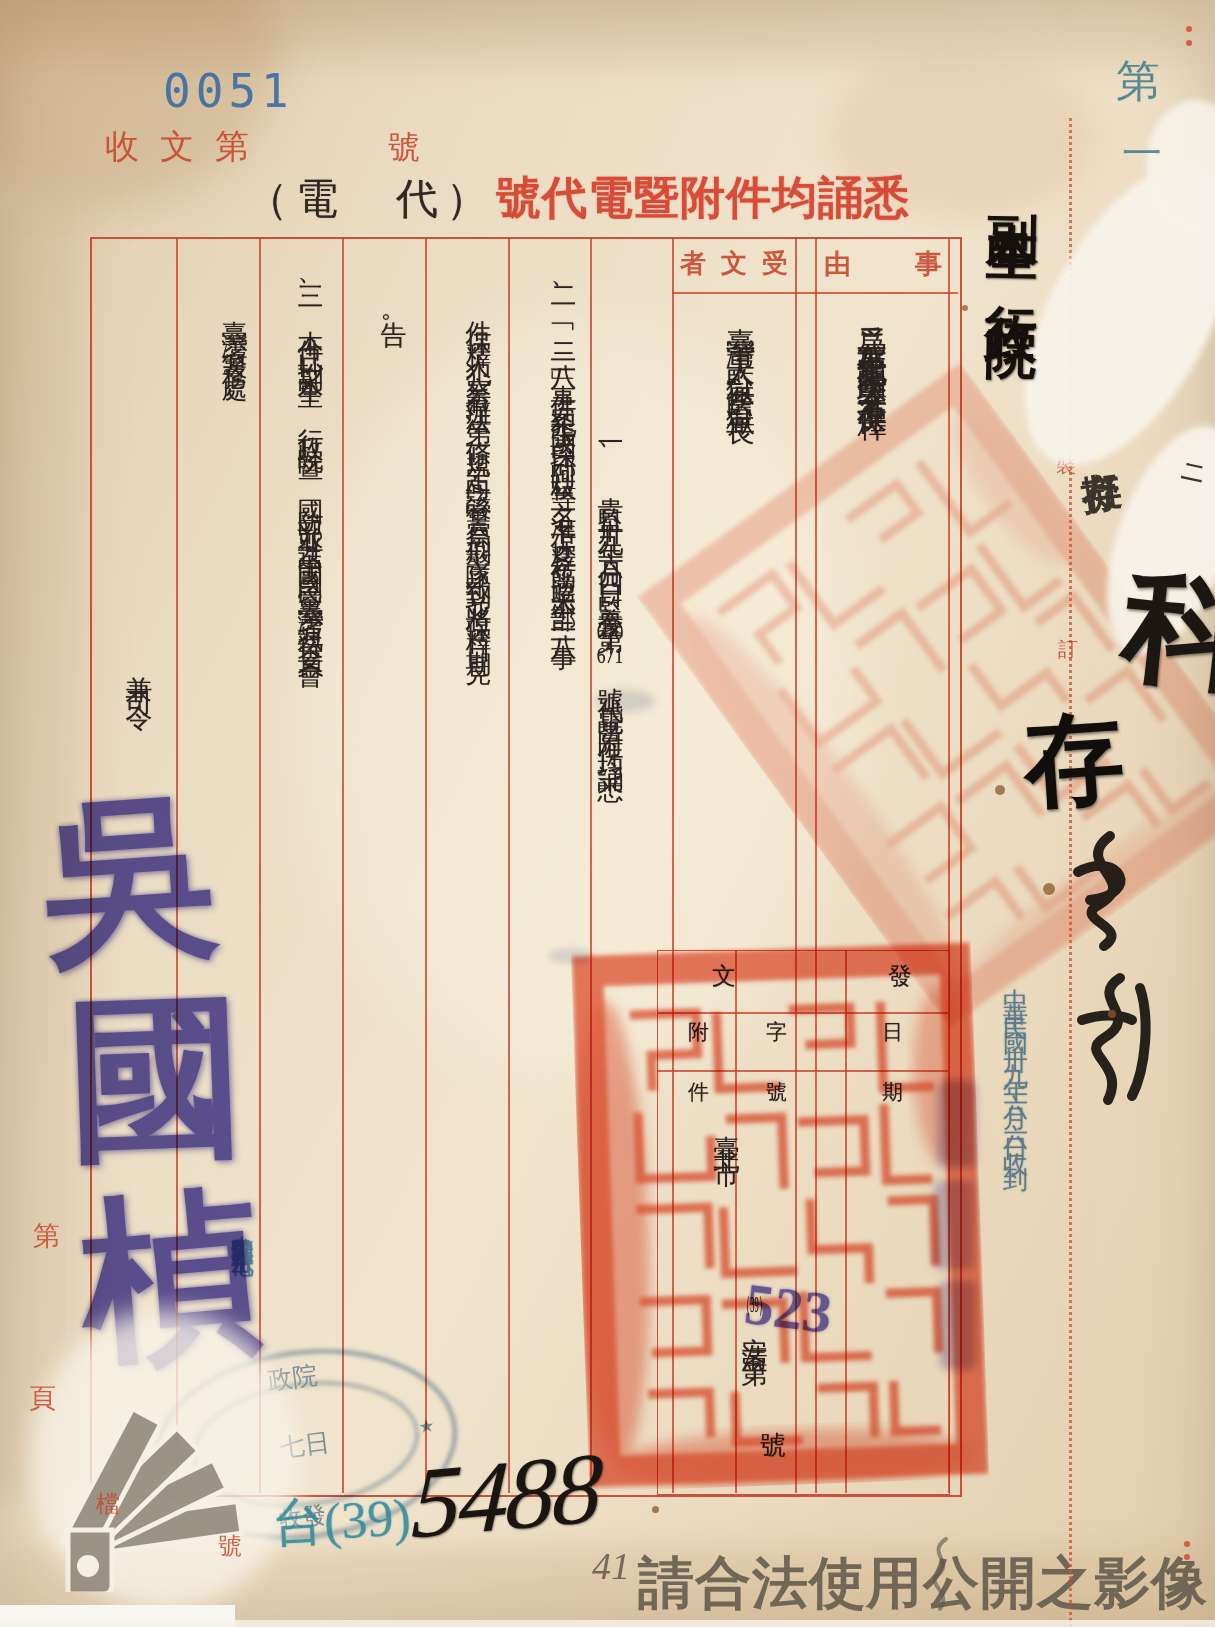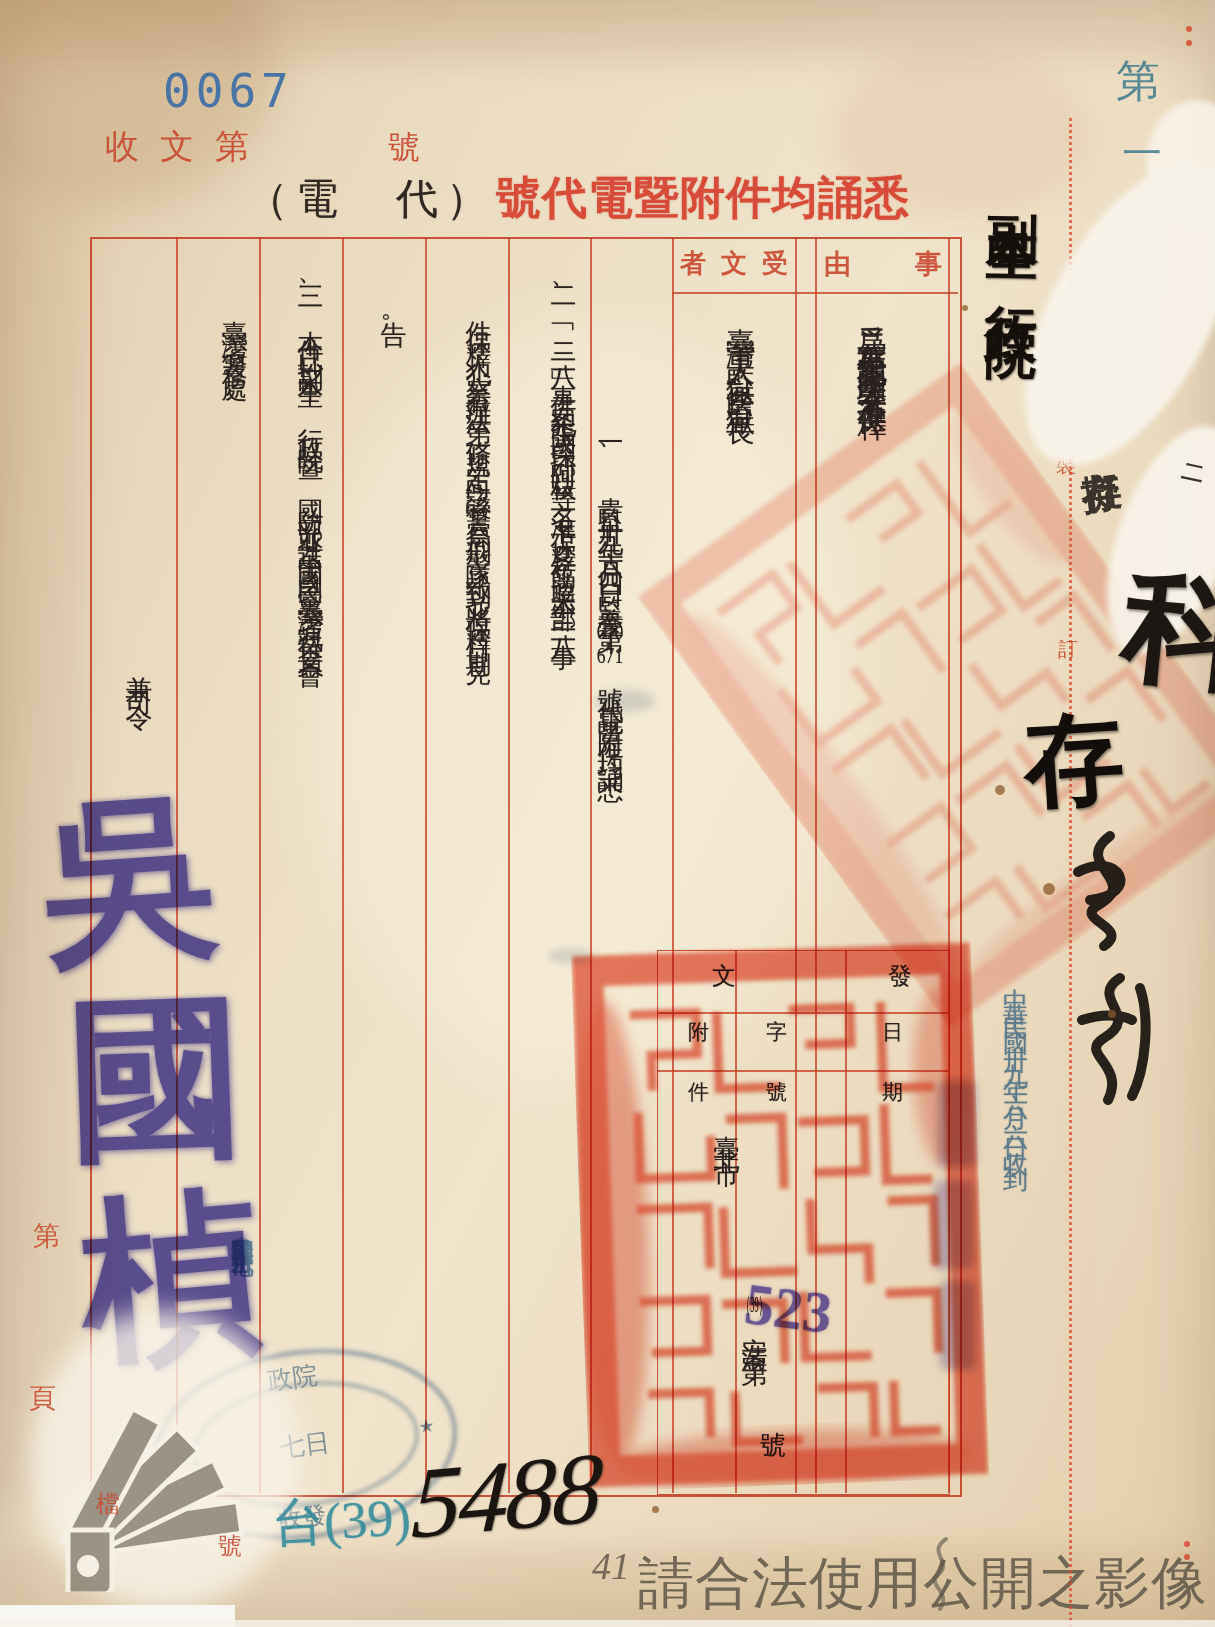--- a/index.html
+++ b/index.html
@@ -31,21 +31,21 @@
   <div class="stain" style="left:-80px;top:-90px;width:360px;height:300px;background:rgba(165,120,70,.22);filter:blur(22px);"></div>
   <div class="stain" style="left:0;top:-30px;width:1215px;height:90px;background:rgba(175,130,80,.18);filter:blur(18px);border-radius:0;"></div>
   <div class="stain" style="left:-60px;top:200px;width:150px;height:1300px;background:rgba(170,130,85,.14);filter:blur(20px);border-radius:0;"></div>
   <div class="stain" style="left:300px;top:320px;width:560px;height:760px;background:rgba(255,250,236,.28);filter:blur(30px);"></div>
   <div class="stain" style="left:830px;top:50px;width:260px;height:170px;background:rgba(205,150,100,.18);filter:blur(16px);"></div>
   <div class="stain" style="left:0;top:1545px;width:1215px;height:90px;background:rgba(185,145,95,.2);filter:blur(14px);border-radius:0;"></div>
   <div class="stain" style="left:1075px;top:0;width:140px;height:1627px;background:rgba(235,210,185,.14);filter:blur(10px);border-radius:0;"></div>
   <div class="stain" style="left:595px;top:690px;width:60px;height:22px;background:rgba(130,140,150,.3);filter:blur(4px);"></div>
   <div class="stain" style="left:548px;top:948px;width:46px;height:16px;background:rgba(130,140,150,.25);filter:blur(3px);"></div>
 
-  <div class="abs" style="left:163px;top:64px;font-family:'DejaVu Sans Mono',monospace;font-size:46px;color:#3a6ca5;letter-spacing:5px;opacity:.9;">0067</div>
+  <div class="abs" style="left:163px;top:64px;font-family:'DejaVu Sans Mono',monospace;font-size:46px;color:#3a6ca5;letter-spacing:5px;opacity:.9;">0051</div>
 
   <div class="abs red" style="left:105px;top:124px;font-size:34px;letter-spacing:21px;opacity:.9;">收文第</div>
   <div class="abs red" style="left:388px;top:126px;font-size:32px;opacity:.9;">號</div>
 
   <div class="abs" style="left:246px;top:168px;display:flex;align-items:baseline;text-align:center;">
     <span style="font-size:42px;color:#2e2722;letter-spacing:8px;text-shadow:0 0 1px rgba(40,30,20,.5);" class="pre">（電　代）</span>
     <span style="font-size:45px;color:#d5402c;letter-spacing:1px;font-weight:bold;opacity:.92;text-shadow:0 0 2px rgba(213,64,44,.55);">號代電暨附件均誦悉</span>
   </div>
 
   <div class="frame" style="left:90px;top:237px;width:868px;height:1256px;"></div>
@@ -213,21 +213,21 @@
   <div class="abs" style="left:272px;top:1486px;font-size:52px;color:#2d8798;transform:rotate(-3deg);opacity:.85;text-shadow:0 0 2px rgba(45,135,152,.6);">台(39)</div>
   <div class="abs" style="left:412px;top:1438px;font-size:100px;font-style:italic;color:#1b1511;transform:rotate(-5deg) skewX(-8deg);letter-spacing:-3px;text-shadow:1px 1px 2px rgba(25,20,15,.5);">5488</div>
   <div class="abs" style="left:592px;top:1516px;font-size:38px;font-style:italic;color:#77695a;margin-top:28px;">41</div>
 
   <div class="abs" style="left:916px;top:1535px;opacity:.7;">
     <svg width="50" height="80" viewBox="0 0 50 80">
         <path d="M30 4 C10 18 38 26 22 40 C10 50 36 56 24 74" fill="none" stroke="#6f675c" stroke-width="4" stroke-linecap="round"></path>
       </svg>
   </div>
 
-  <div class="abs" style="left:638px;top:1546px;font-size:56px;font-weight:normal;color:#5f574a;opacity:.85;letter-spacing:1px;">請合法使用公開之影像</div>
+  <div class="abs" style="left:638px;top:1546px;font-size:56px;font-weight:bold;color:#5f574a;opacity:.85;letter-spacing:1px;">請合法使用公開之影像</div>
 
   <div class="abs" style="left:1069px;top:118px;height:1509px;border-left:3px dotted rgba(214,75,51,.75);"></div>
   <div class="abs red" style="left:1056px;top:452px;font-size:20px;opacity:.85;">裝</div>
   <div class="abs red" style="left:1058px;top:636px;font-size:20px;opacity:.85;">訂</div>
 
   <div class="abs v pre stamp-blue" style="left:988px;top:968px;width:44px;height:545px;font-size:25px;letter-spacing:15px;mix-blend-mode:multiply;">中華民國卅九年六月六日收到</div>
 
   <div class="patch" style="left:1050px;top:150px;width:160px;height:330px;transform:rotate(28deg);opacity:.96;"></div>
   <div class="patch" style="left:1118px;top:420px;width:110px;height:240px;transform:rotate(20deg);opacity:.94;"></div>
   <div class="patch" style="left:1146px;top:100px;width:100px;height:130px;opacity:.9;"></div>

